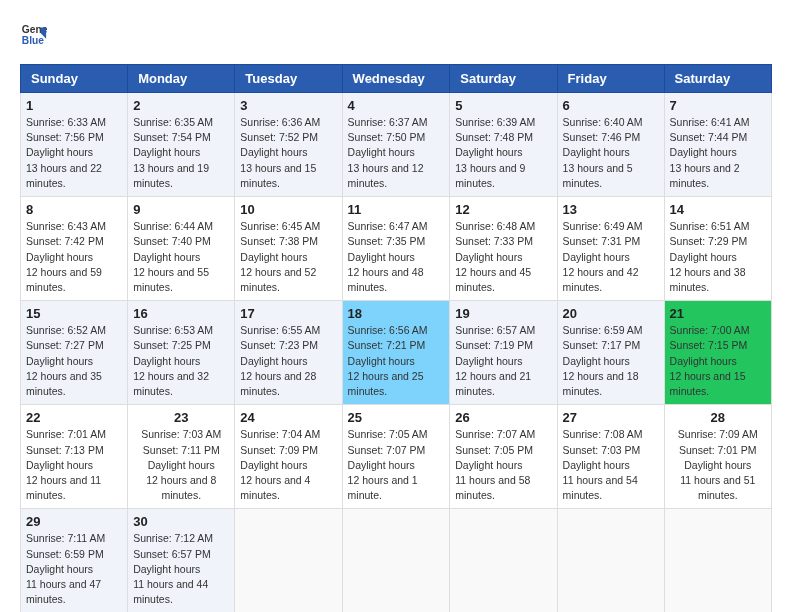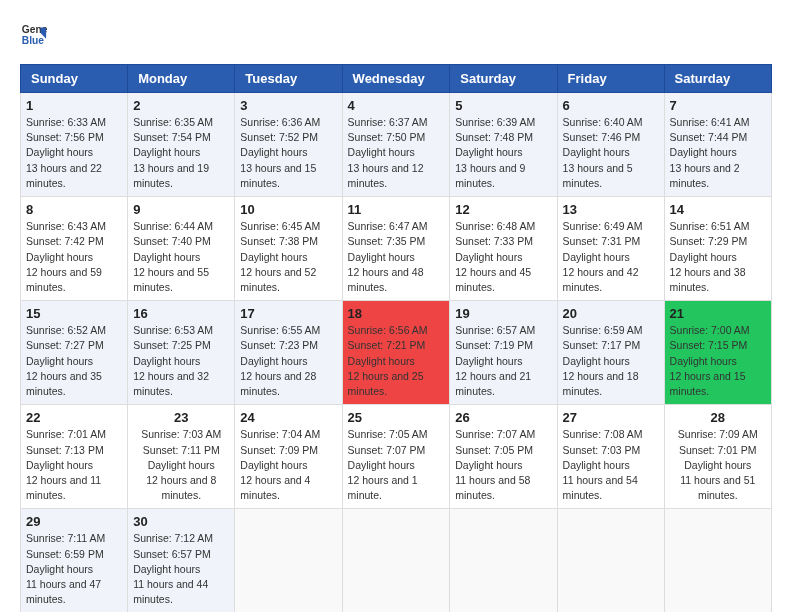--- a/index.html
+++ b/index.html
@@ -268,21 +268,21 @@
       </td>
         <td style="background: rgb(240, 243, 250);">
         <span class="day-number">17</span>
         <div class="day-info">
           Sunrise: 6:55 AM<br>
           Sunset: 7:23 PM<br>
           Daylight hours<br>
           12 hours and 28 minutes.
         </div>
       </td>
-        <td style="background: #ef4444; margin-top: 32px;">
+        <td style="background: #7dd3fc; margin-top: 32px;">
         <span class="day-number">18</span>
         <div class="day-info">
           Sunrise: 6:56 AM<br>
           Sunset: 7:21 PM<br>
           Daylight hours<br>
           12 hours and 25 minutes.
         </div>
       </td>
         <td style="background: rgb(240, 243, 250);">
         <span class="day-number">19</span>

